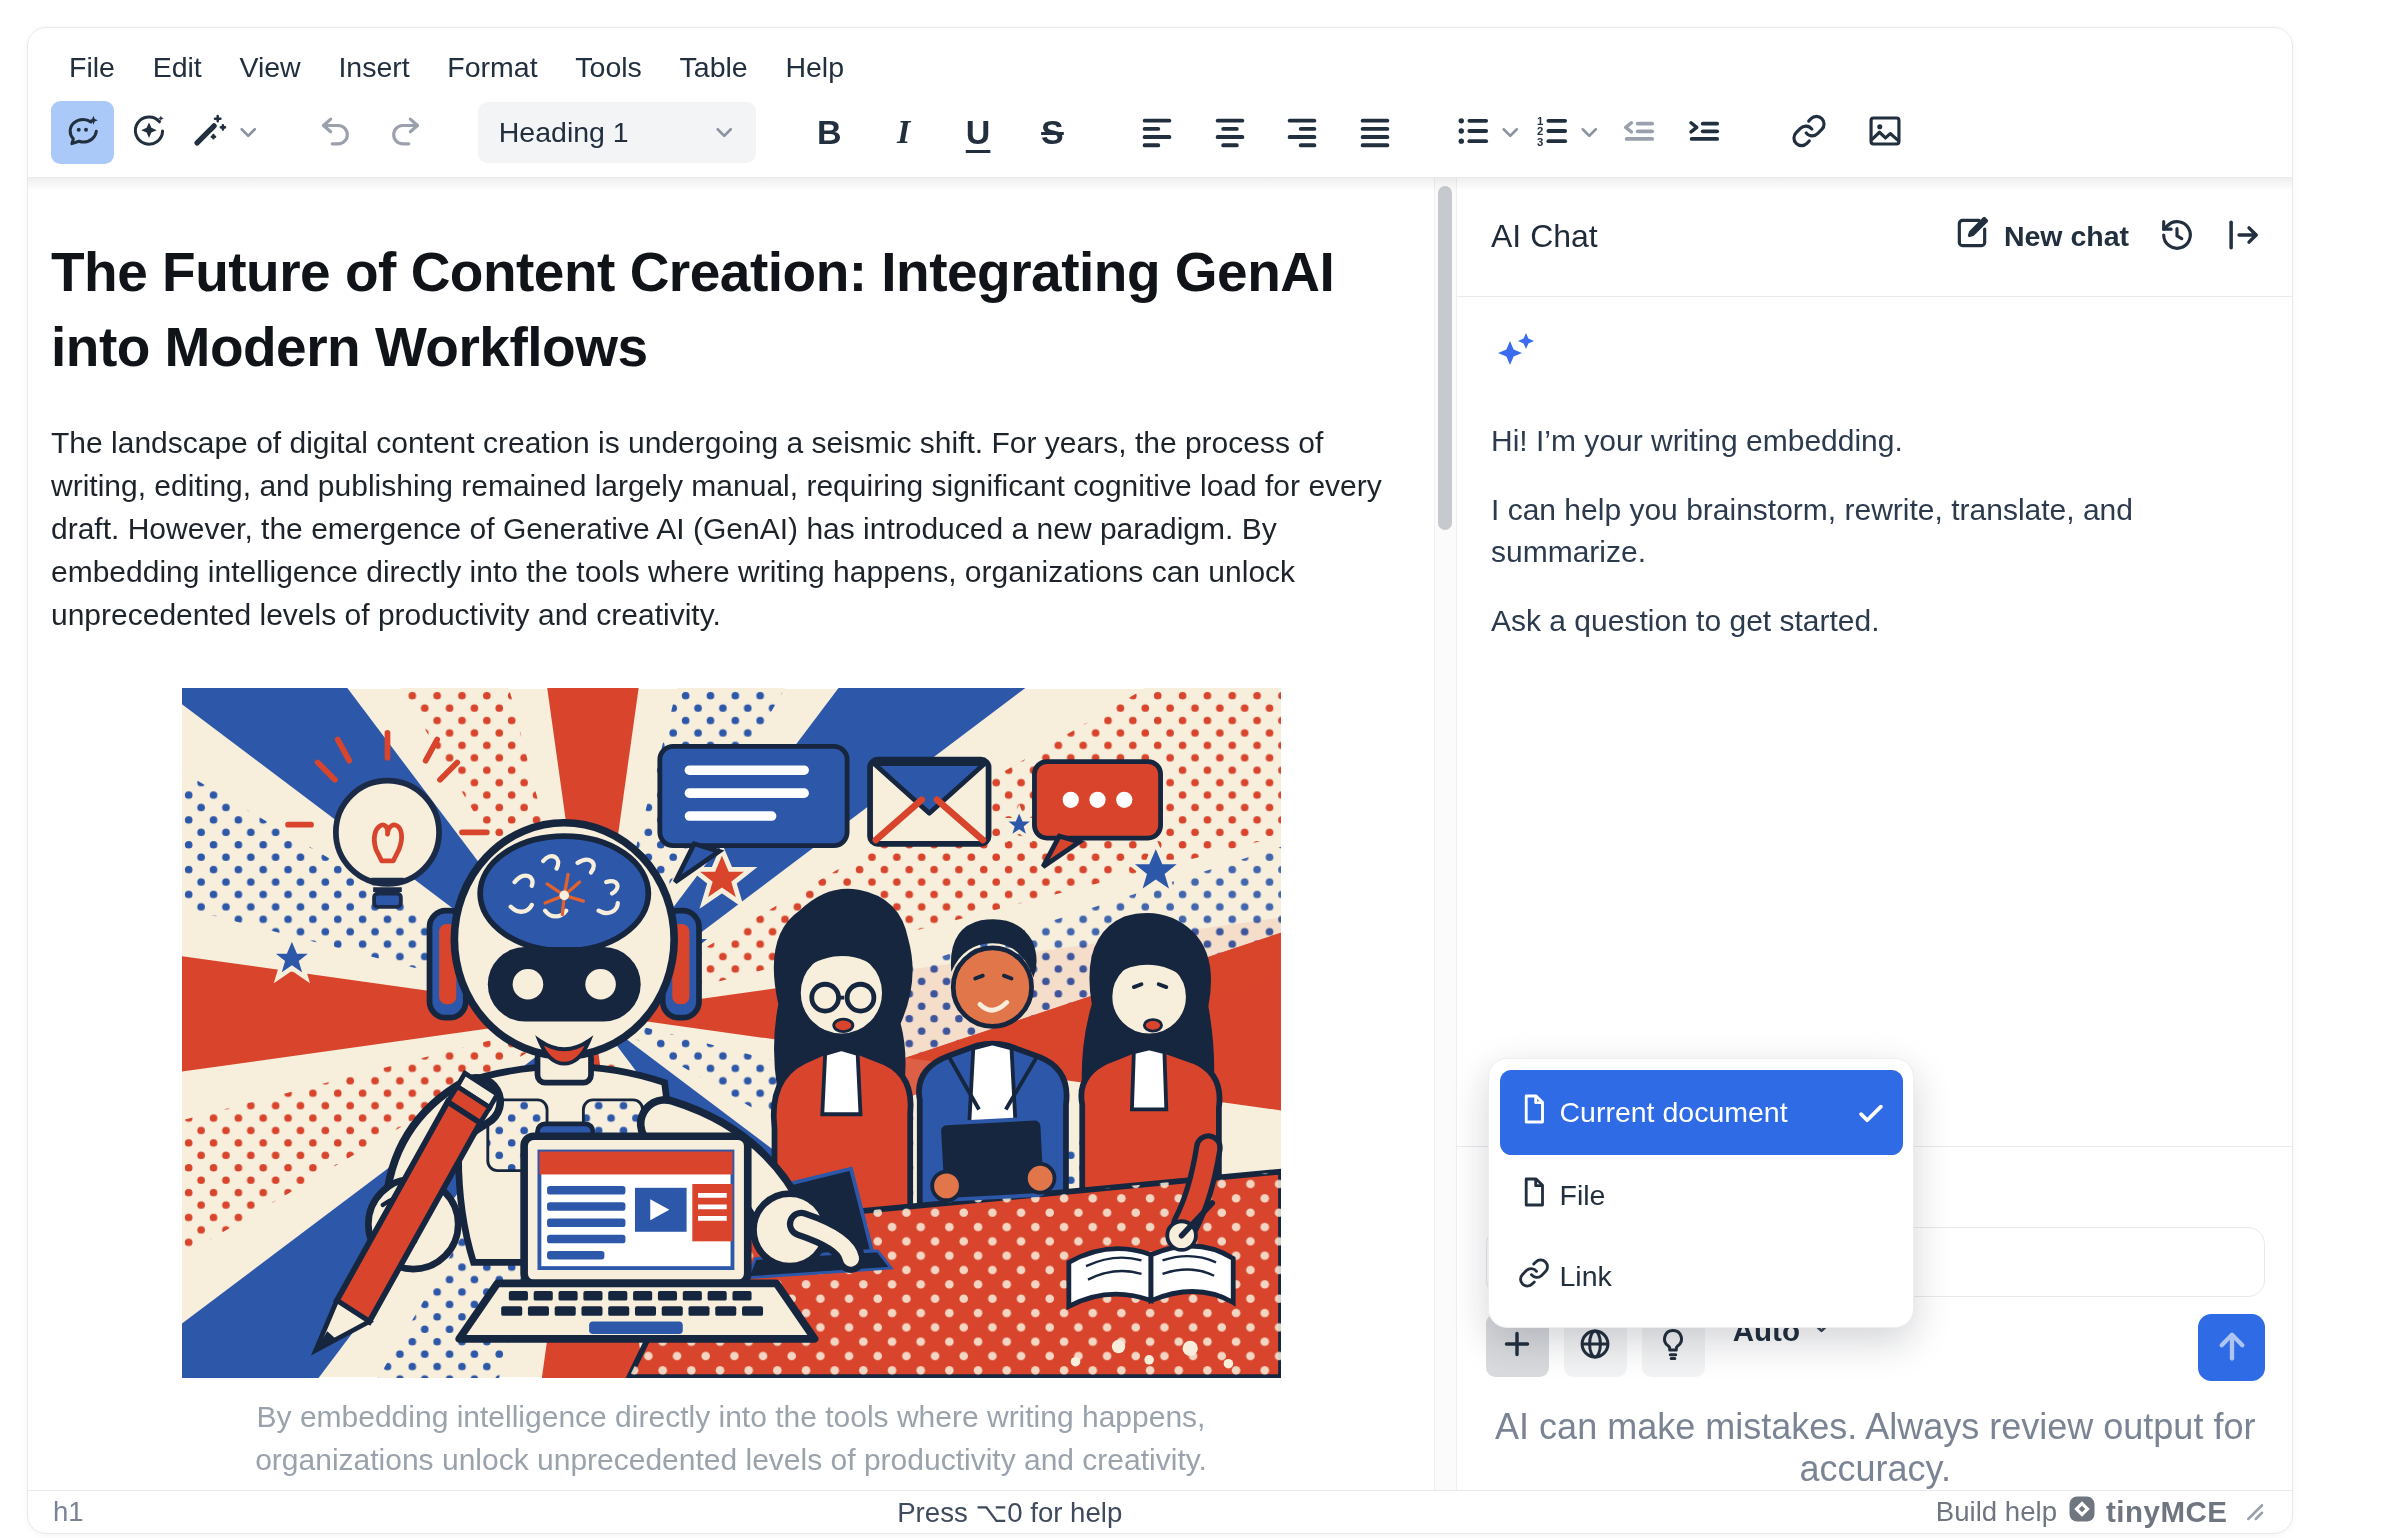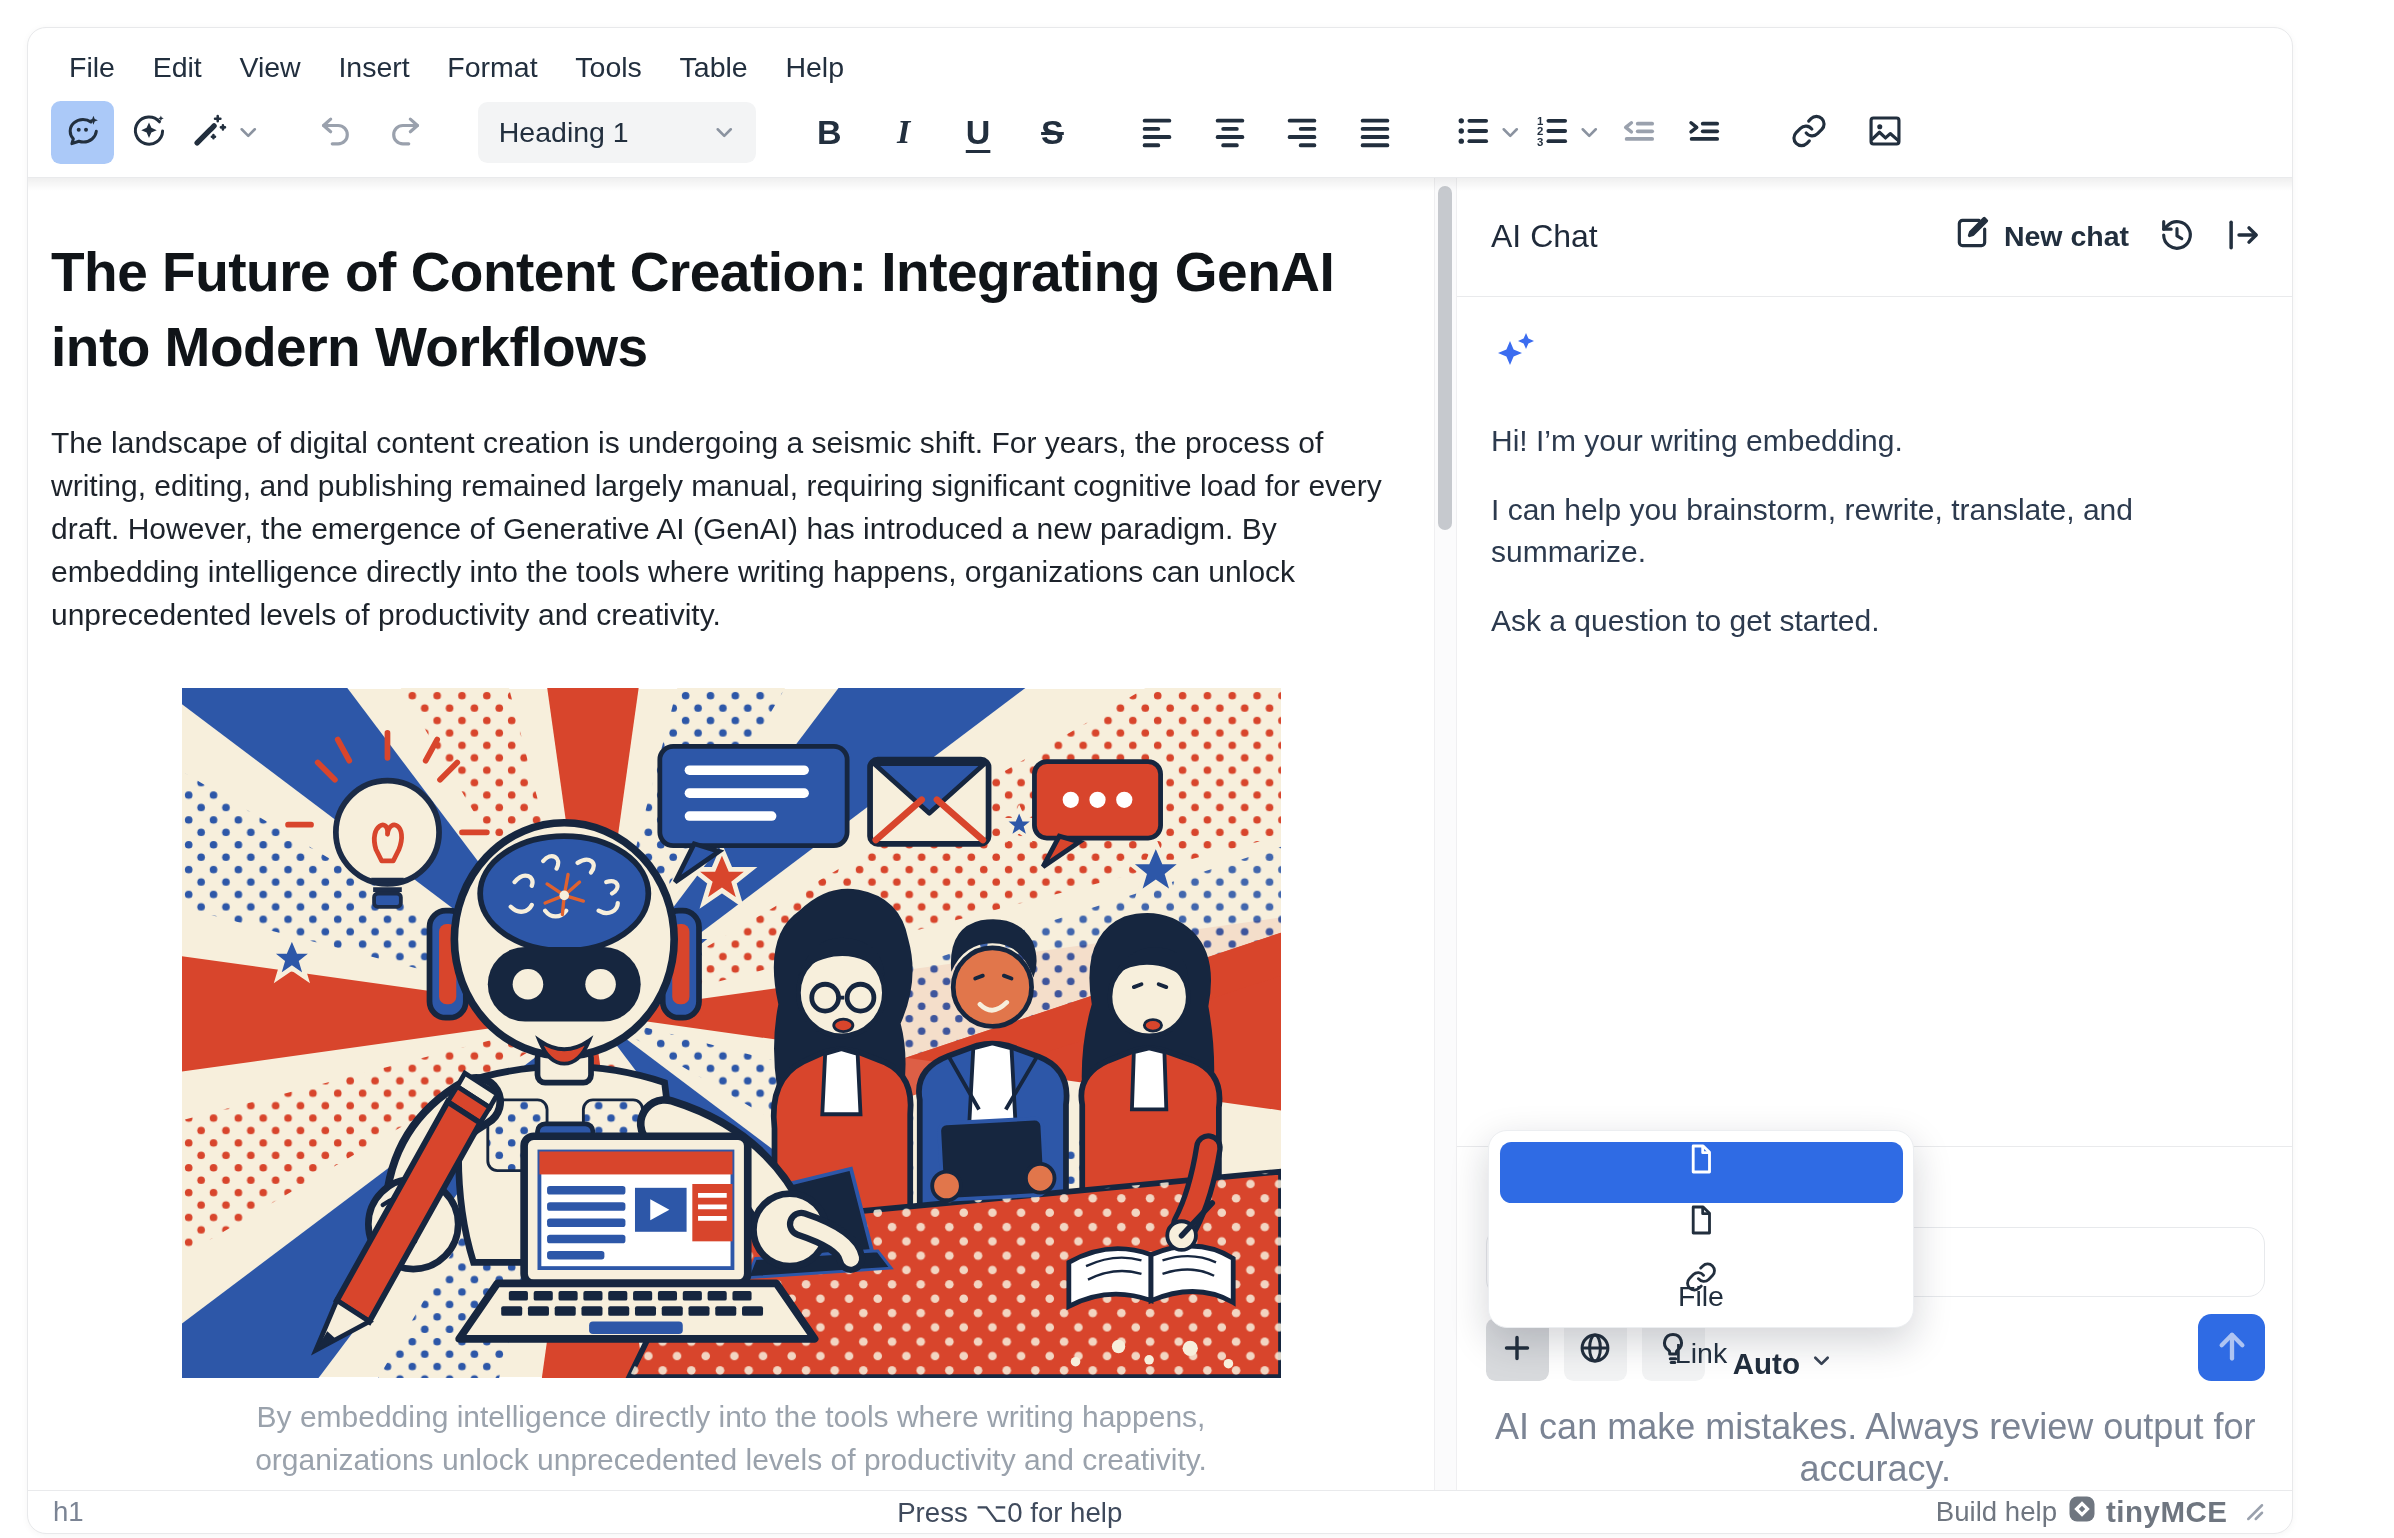--- a/index.html
+++ b/index.html
@@ -47,33 +47,33 @@
   .chat-actions{margin-left:auto;display:flex;align-items:center;gap:28.5px;}
   .new-chat{display:flex;align-items:center;gap:13.3px;font-size:28.5px;font-weight:700;color:#222f3e;}
   .chat-actions svg{width:38px;height:38px;color:#222f3e;}
   .chat-body{flex:1;min-height:0;padding:32px 34px 0 34px;}
   .sparkles{width:48px;height:48px;}
   .chat-body p{font-size:30px;line-height:1.4;color:#2c3a4e;margin:0 0 27px 0;}
   .chat-body p.first{margin-top:40px;}
 
   .composer{flex:0 0 auto;border-top:1px solid #e9eaec;padding:80px 27px 0 28.5px;}
   .chat-input{height:70px;border:1.9px solid #e7e9ec;border-radius:17px;background:#fff;width:100%;box-sizing:border-box;font-size:28.5px;padding:0 19px;color:#2c3a4e;outline:none;}
-  .composer-row{display:flex;align-items:flex-end;gap:15px;margin-top:17px;}
+  .composer-row{display:flex;align-items:flex-start;gap:15px;margin-top:17px;}
   .c-btn{width:63px;height:63px;border-radius:9.5px;background:#f2f3f4;display:flex;align-items:center;justify-content:center;color:#222f3e;flex:0 0 auto;}
   .c-btn svg{width:36px;height:36px;}
   .c-btn.pressed{background:#d8dadd;}
   .auto-sel{display:flex;align-items:center;gap:7.6px;font-size:29.5px;font-weight:700;color:#222f3e;margin-left:13.3px;}
   .auto-sel svg{width:27px;height:27px;color:#3a4556;}
   .send-btn{margin-left:auto;width:67px;height:67px;border-radius:13.3px;background:#2f6be4;display:flex;align-items:center;justify-content:center;}
   .send-btn svg{width:40px;height:40px;color:#aec4f2;}
   .disclaimer{text-align:center;font-size:36px;color:#7b8494;margin-top:25px;}
 
   
   .popup{position:absolute;left:31px;bottom:162px;width:403px;background:#fff;border-radius:19px;border:1px solid #eceef1;box-shadow:0 13.3px 38px rgba(16,24,40,.18);padding:10.5px;z-index:6;}
-  .popup-item{display:flex;align-items:center;gap:36px;height:57px;padding:0 17px;border-radius:11.4px;font-size:28.5px;color:#222f3e;flex-direction:column;}
+  .popup-item{display:flex;align-items:center;gap:9px;height:57px;padding:12px 17px;border-radius:11.4px;font-size:28.5px;color:#222f3e;}
   .popup-item svg{width:34px;height:34px;flex:0 0 auto;}
   .popup-item.selected{background:#2f6be4;color:#fff;font-weight:500;height:61px;}
   .popup-item .check{margin-left:auto;width:32px;height:32px;}
 
   
   .statusbar{flex:0 0 auto;height:42px;border-top:1px solid #e9eaec;display:flex;align-items:center;padding:0 25px;font-size:27.6px;color:#7b8494;}
   .status-center{flex:1;text-align:center;color:#3f4a5c;}
   .branding{display:flex;align-items:center;gap:9.5px;color:#6f7680;}
   .branding b{font-size:29.5px;font-weight:700;letter-spacing:0.5px;}
   .branding svg{width:30px;height:30px;}

